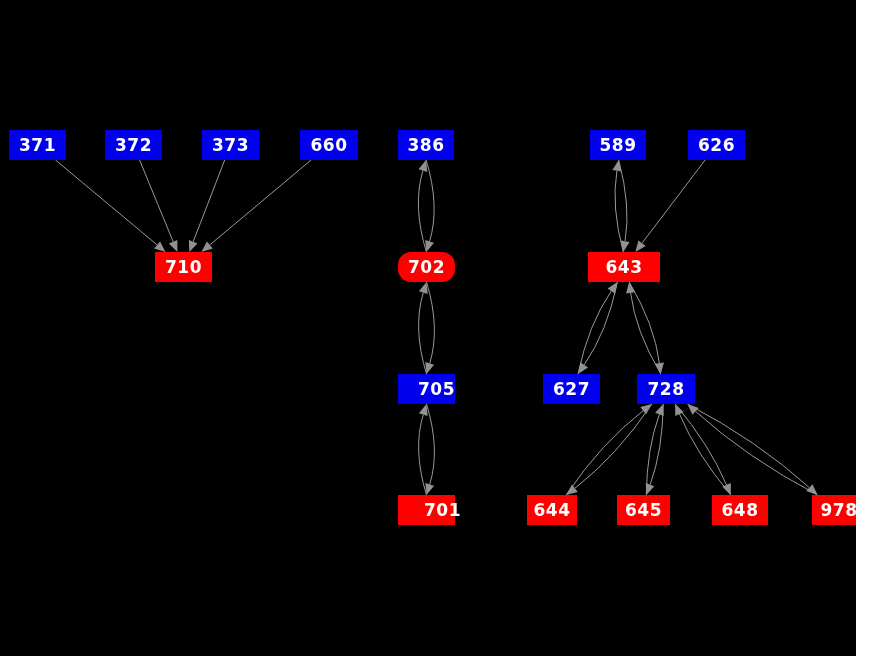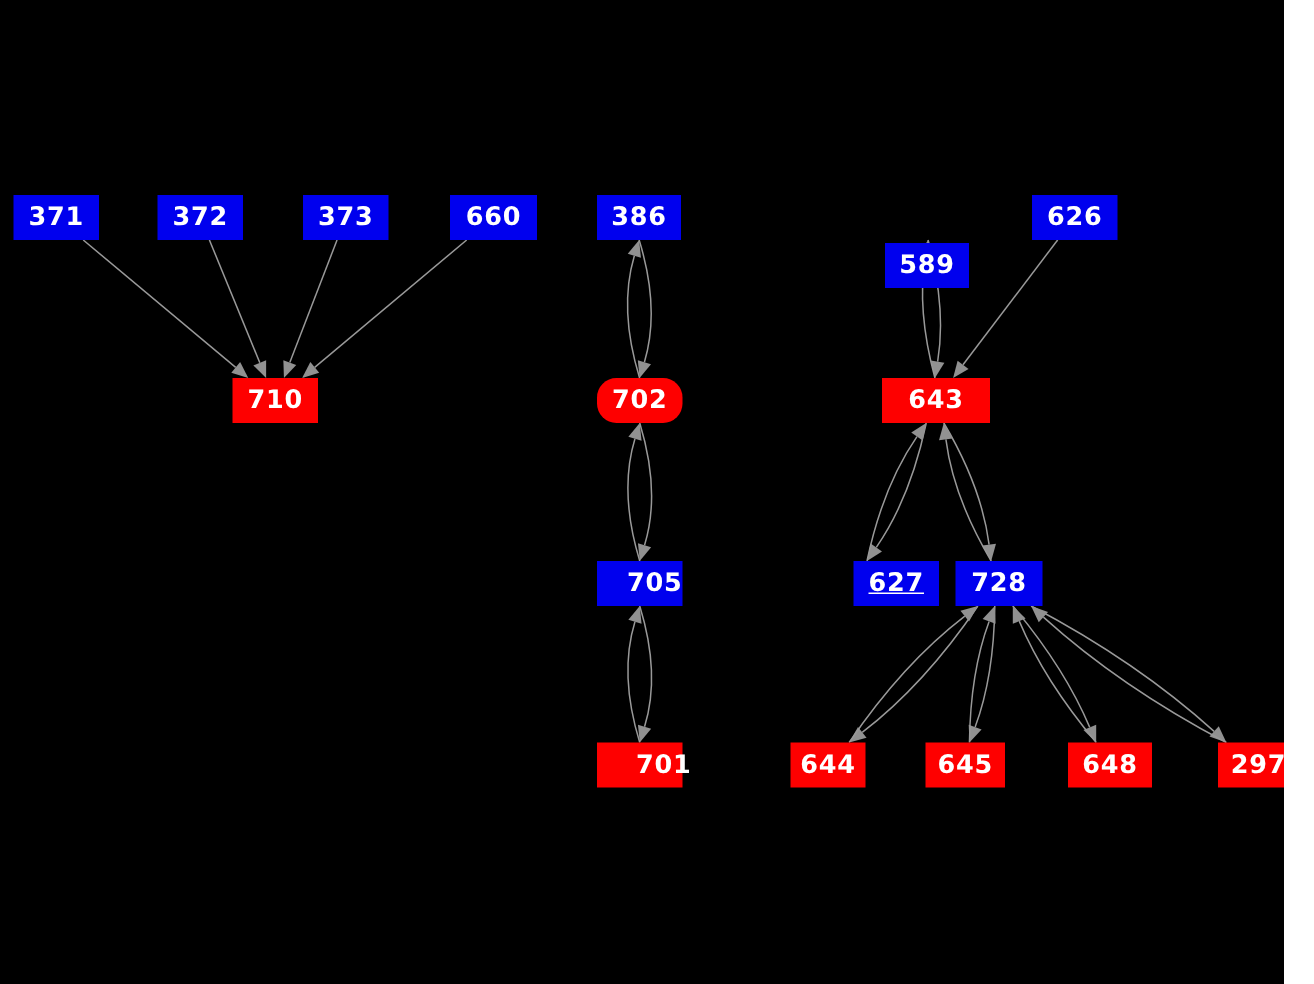--- a/index.html
+++ b/index.html
@@ -136,41 +136,41 @@
       </div>
       <div class="graph-node red" style="left: 398px; top: 252px; width: 57px; height: 30px; border-radius: 13px;">
         <span class="node-label">702</span>
       </div>
       <div class="graph-node blue" style="left: 398px; top: 374px; width: 57px; height: 30px; justify-content: flex-end;">
         <span class="node-label">705</span>
       </div>
       <div class="graph-node red" style="left: 398px; top: 495px; width: 57px; height: 30px; padding-left: 32px;">
         <span class="node-label">701</span>
       </div>
-      <div class="graph-node blue" style="left: 590px; top: 130px; width: 56px; height: 30px; margin-top: 32px;">
+      <div class="graph-node blue" style="left: 590px; top: 130px; width: 56px; height: 30px;">
         <span class="node-label">589</span>
       </div>
       <div class="graph-node blue" style="left: 688px; top: 130px; width: 57px; height: 30px;">
         <span class="node-label">626</span>
       </div>
       <div class="graph-node red" style="left: 588px; top: 252px; width: 72px; height: 30px;">
         <span class="node-label">643</span>
       </div>
-      <div class="graph-node blue" style="left: 569px; top: 374px; width: 57px; height: 30px; text-decoration: underline;">
+      <div class="graph-node blue" style="left: 543px; top: 374px; width: 57px; height: 30px;">
         <span class="node-label">627</span>
       </div>
       <div class="graph-node blue" style="left: 637px; top: 374px; width: 58px; height: 30px;">
         <span class="node-label">728</span>
       </div>
       <div class="graph-node red" style="left: 527px; top: 495px; width: 50px; height: 30px;">
         <span class="node-label">644</span>
       </div>
       <div class="graph-node red" style="left: 617px; top: 495px; width: 53px; height: 30px;">
         <span class="node-label">645</span>
       </div>
       <div class="graph-node red" style="left: 712px; top: 495px; width: 56px; height: 30px;">
         <span class="node-label">648</span>
       </div>
       <div class="graph-node red" style="left: 812px; top: 495px; width: 54px; height: 30px;">
-        <span class="node-label">297</span>
+        <span class="node-label">978</span>
       </div>
     </div>
 </div>
 
 </body></html>

